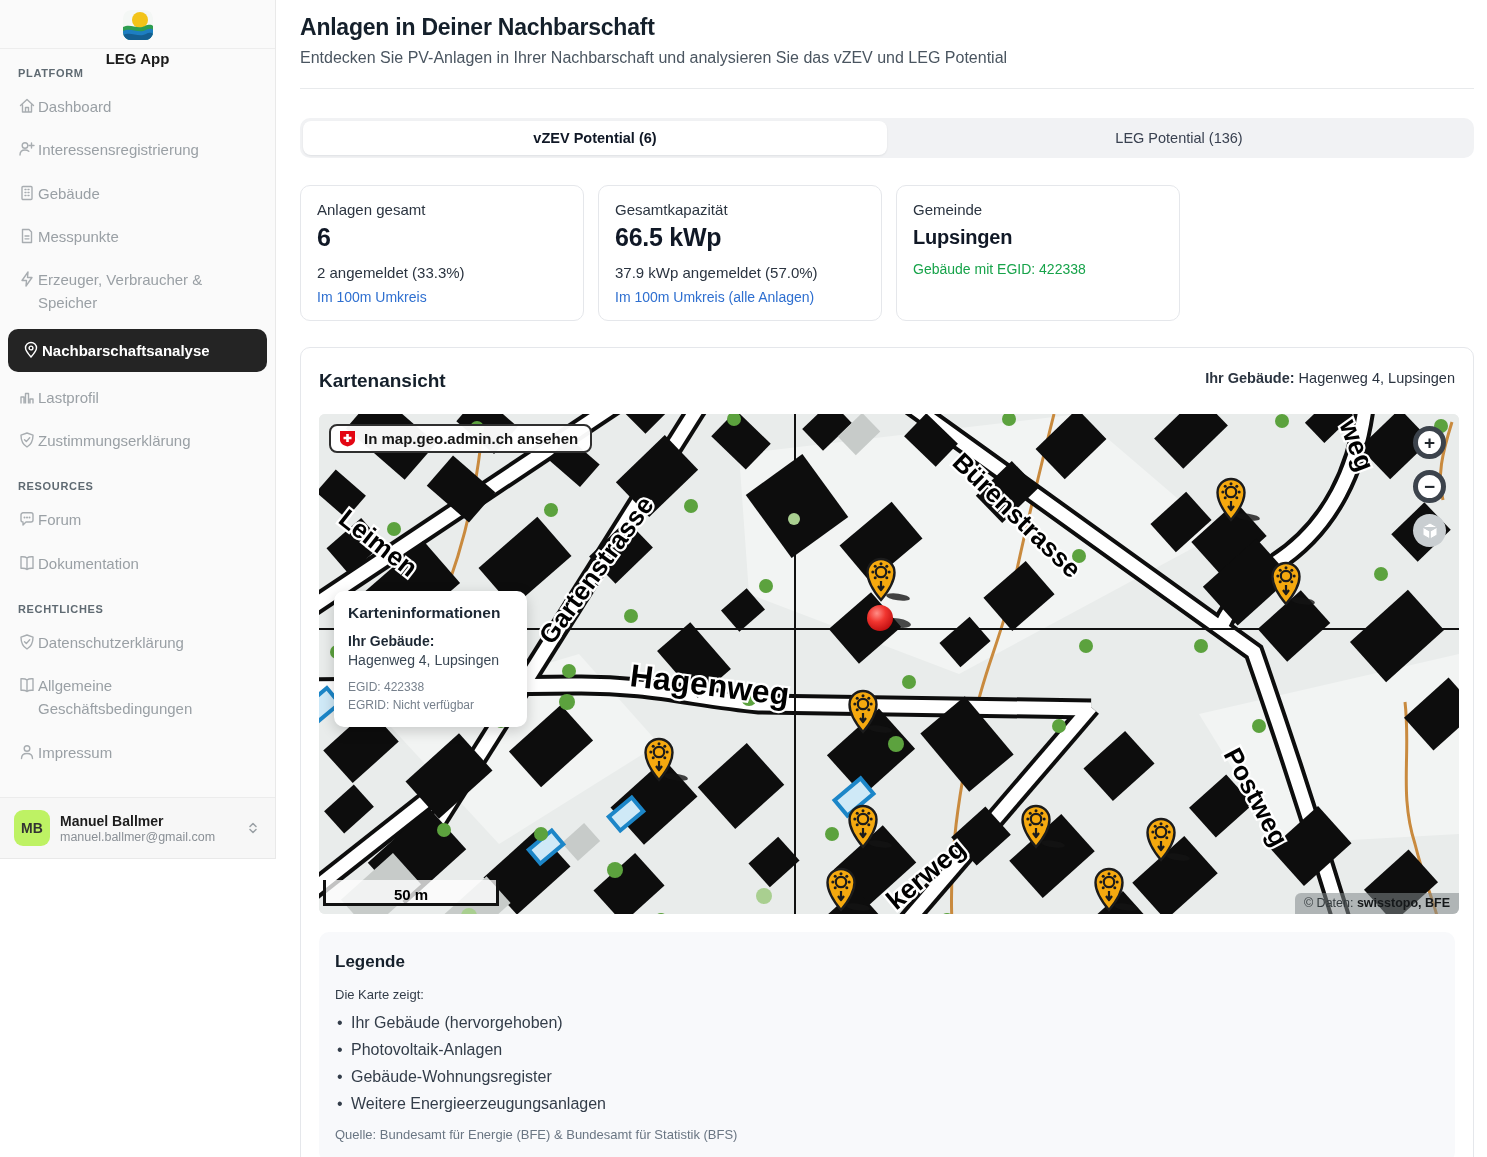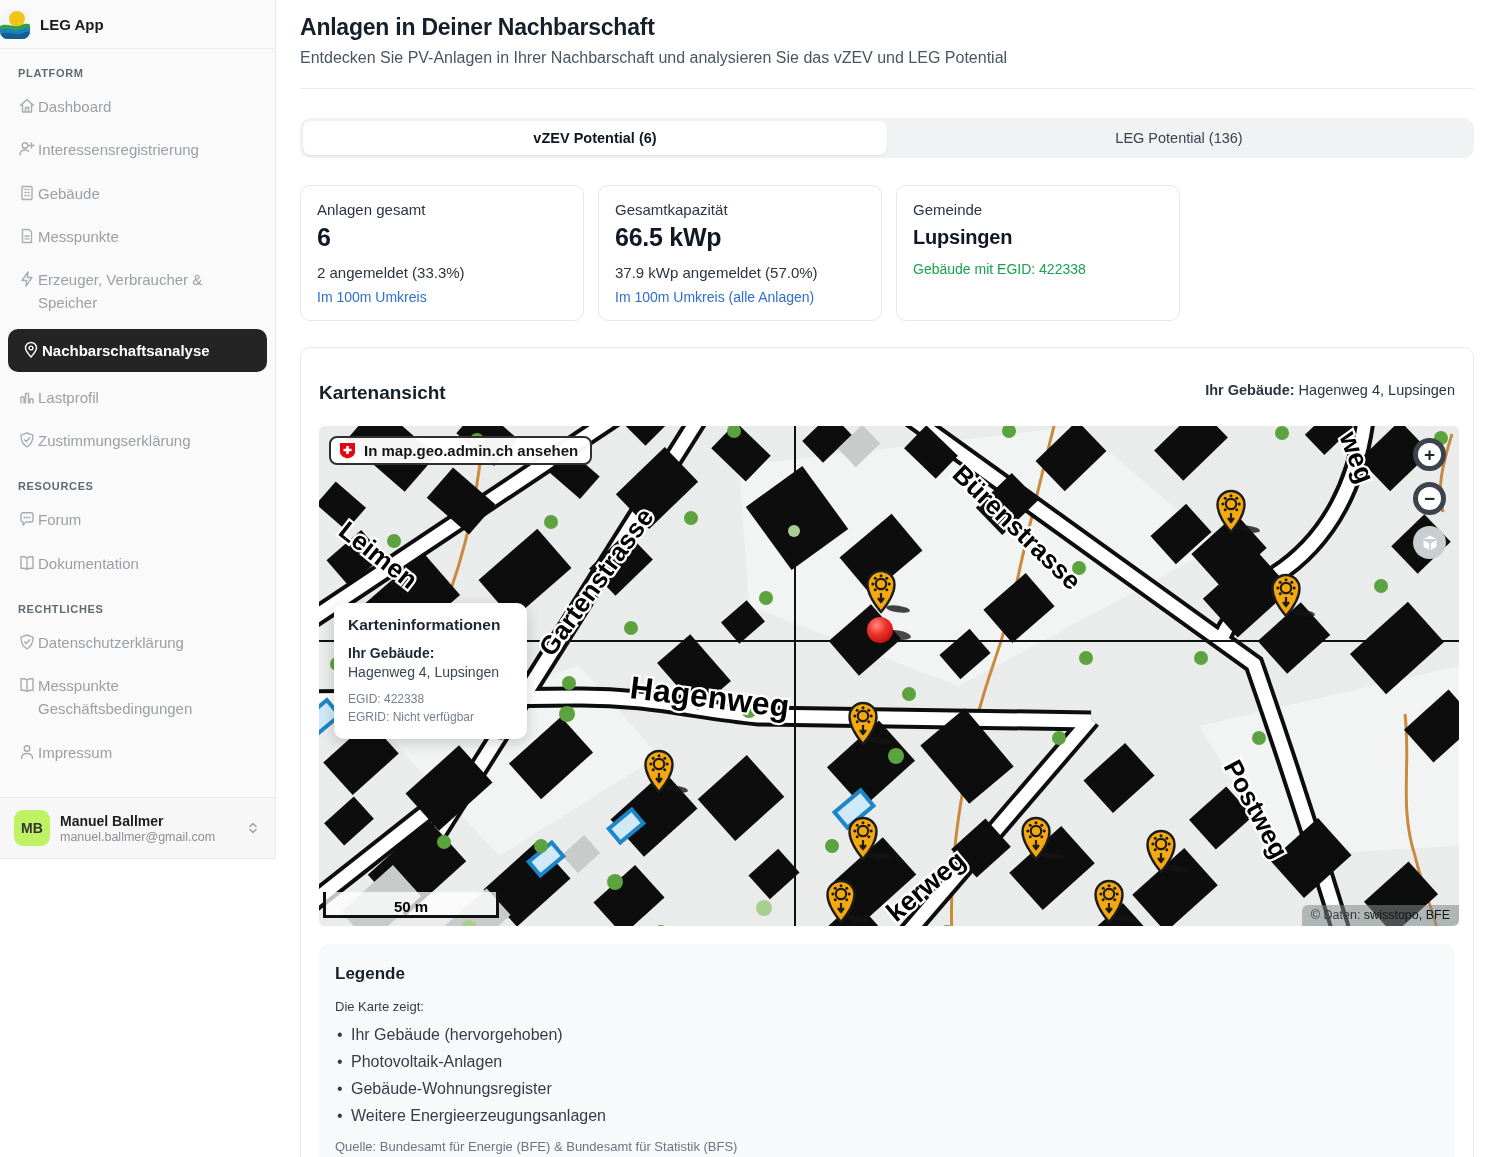--- a/index.html
+++ b/index.html
@@ -1,21 +1,21 @@
 <!DOCTYPE html>
 <html><head>
 <meta charset="utf-8">
 <style>
   * { margin:0; padding:0; box-sizing:border-box; }
   html,body { width:1487px; height:1157px; background:#ffffff; font-family:"Liberation Sans", sans-serif; overflow:hidden; }
 
   
   .sidebar { position:absolute; left:0; top:0; width:276px; height:859px;
     background:#fafafa; border-right:1px solid #e9e9e9; border-bottom:1px solid #e9e9e9; }
-  .sb-head { display:flex; align-items:center; gap:10px; padding:10px 0; height:49px; border-bottom:1px solid #ededed; }
+  .sb-head { display:flex; align-items:center; gap:10px; padding:10px 16px; height:49px; border-bottom:1px solid #ededed;flex-direction:column; }
   .logo { width:30px; height:30px; border-radius:8px; overflow:hidden; flex:0 0 auto; }
   .sb-appname { font-size:15px; font-weight:700; color:#1b1b1b; }
   .sb-section-label { font-size:11px; font-weight:700; letter-spacing:.06em; color:#5f6a72; padding:18px 18px 6px 18px; }
   .sb-item { display:flex; align-items:flex-start; gap:2px; padding:10px 18px; color:#9aa0a5; font-size:15px; cursor:pointer; line-height:1.55; }
   .sb-item .ic { flex:0 0 18px; width:18px; height:18px; margin-top:2px; color:#a8adb1; }
   .sb-item.active { background:#242424; color:#ffffff; border-radius:10px; margin:4px 8px; padding:10px 10px 10px 14px; font-weight:600; }
   .sb-item.active .ic { color:#ffffff; }
   .sb-user { position:absolute; left:0; bottom:0; width:100%; border-top:1px solid #ececec;
     display:flex; align-items:center; gap:10px; padding:12px 14px; background:#f7f7f7; }
   .avatar { width:36px; height:36px; border-radius:9px; background:#bef264; color:#333;
@@ -38,21 +38,21 @@
   .cards { display:flex; gap:14px; margin-top:27px; }
   .card { width:284px; background:#fff; border:1px solid #e5e7eb; border-radius:10px; padding:15px 16px; min-height:131px; }
   .card-label { font-size:15px; color:#2b3440; }
   .card-value { font-size:25px; font-weight:700; color:#101826; margin-top:5px; letter-spacing:-.01em; }
   .card-value.small { font-size:20px; margin-top:8px; }
   .card-sub { font-size:15px; color:#2b3440; margin-top:12px; }
   .card-link { font-size:14px; color:#2e6fd0; margin-top:8px; cursor:pointer; }
   .card-note { font-size:14px; color:#17a34a; margin-top:12px; }
 
   .map-card { margin-top:26px; border:1px solid #e5e7eb; border-radius:10px; padding:16px 18px 16px 18px; }
-  .map-card-head { display:flex; align-items:flex-start; justify-content:space-between; margin-top:18px;gap:16px; }
+  .map-card-head { display:flex; align-items:flex-start; justify-content:space-between; margin-top:6px;gap:16px; }
   .map-title { font-size:19px; font-weight:700; color:#15202b; }
   .map-build { font-size:14.5px; color:#2b3440; }
   .map-build b { font-weight:700; }
 
   .map-wrap { position:relative; width:1140px; height:500px; margin-top:22px; border-radius:6px; overflow:hidden; background:#e9eceb; }
   .map-wrap svg.basemap { position:absolute; left:0; top:0; }
 
   .map-btn { position:absolute; left:10px; top:10px; display:flex; align-items:center; gap:8px;
     background:rgba(255,255,255,.96); border:2px solid #2f2f2f; border-radius:8px; padding:4px 12px 4px 8px;
     font-size:15px; font-weight:700; color:#161616; cursor:pointer; }
@@ -67,21 +67,21 @@
   .info-title { font-size:15.5px; font-weight:700; color:#1c2733; }
   .info-blabel { font-size:14px; font-weight:700; color:#1c2733; margin-top:11px; }
   .info-bvalue { font-size:14px; color:#3a4754; margin-top:3px; }
   .info-meta { font-size:12px; color:#76808c; margin-top:10px; line-height:1.5; }
 
   .scalebar { position:absolute; left:4px; bottom:8px; width:176px; height:26px;
     background:rgba(255,255,255,.75); border-left:3px solid #111; border-right:3px solid #111; border-bottom:3px solid #111;
     display:flex; align-items:flex-end; justify-content:center; font-size:15px; font-weight:700; color:#000; }
   .attrib { position:absolute; right:0; bottom:0; background:rgba(130,136,138,.55); color:#343b3e;
     font-size:12.5px; padding:3px 9px 4px 9px; border-top-left-radius:6px; }
-  .attrib b { color:#15181a; font-weight:400; }
+  .attrib b { color:#15181a; font-weight:700; }
 
   .legend { margin-top:18px; background:#f8f9fb; border-radius:10px; padding:20px 16px 20px 16px; }
   .legend-title { font-size:17px; font-weight:700; color:#15202b; }
   .legend-intro { font-size:13px; color:#333d49; margin-top:15px; }
   .legend ul { list-style:none; margin-top:12px; }
   .legend li { font-size:16px; color:#333d49; padding-left:16px; position:relative; margin-top:9px; }
   .legend li::before { content:"•"; position:absolute; left:2px; color:#333d49; }
   .legend-src { font-size:13px; color:#6a7683; margin-top:14px; }
 
   svg text.street { font-family:"Liberation Sans", sans-serif; font-weight:700; fill:#000;
@@ -221,21 +221,21 @@
   <div class="sb-item">
       <svg class="ic" viewBox="0 0 18 18">
         <use href="#i-shield"></use>
       </svg>
       <span>Datenschutzerklärung</span>
     </div>
   <div class="sb-item" style="max-width:250px">
       <svg class="ic" viewBox="0 0 18 18">
         <use href="#i-book"></use>
       </svg>
-      <span>Messpunkte Geschäftsbedingungen</span>
+      <span>Allgemeine Geschäftsbedingungen</span>
     </div>
   <div class="sb-item">
       <svg class="ic" viewBox="0 0 18 18">
         <use href="#i-user"></use>
       </svg>
       <span>Impressum</span>
     </div>
 
   <div class="sb-user">
     <div class="avatar">MB</div>

